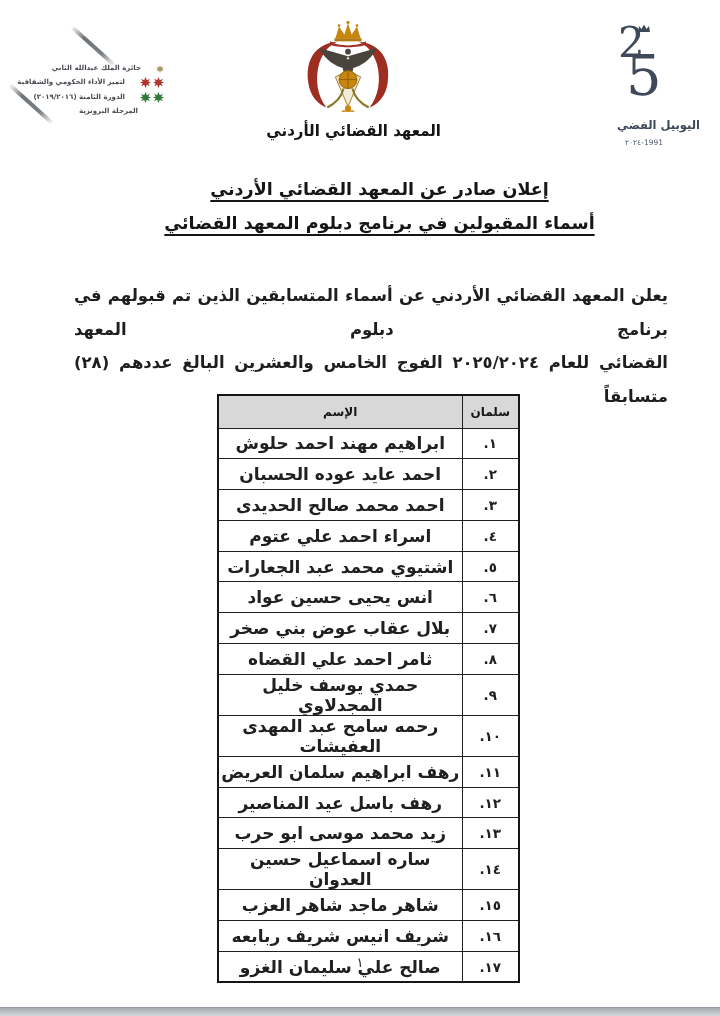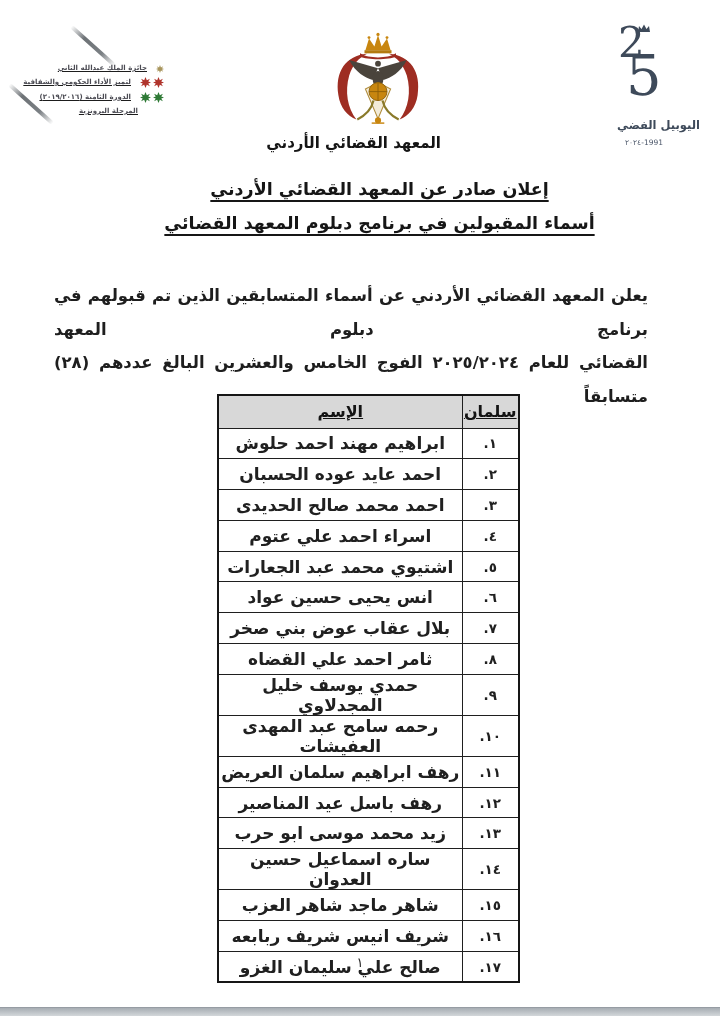--- a/index.html
+++ b/index.html
@@ -12,59 +12,59 @@
   }
 
   
   .award { position:absolute; left:12px; top:30px; width:190px; height:140px; }
   .swoosh { position:absolute; height:4px; border-radius:2px;
     background:linear-gradient(90deg, rgba(109,114,118,0), #6d7276 30%, #7b8084 70%, rgba(109,114,118,0));
     transform:rotate(42deg); }
   .swoosh.top { left:52px; top:14px; width:58px; }
   .swoosh.bottom { left:-10px; top:72px; width:58px; }
   .award-rows { position:absolute; right:38px; top:34px; width:122px; direction:rtl; }
-  .award-row { display:flex; align-items:center; gap:9px; margin-bottom:4px;text-decoration:underline; }
+  .award-row { display:flex; align-items:center; gap:15px; margin-bottom:4px; }
   .award-row .stars { display:flex; gap:2px; flex:0 0 auto; }
   .award-text { font-size:7px; font-weight:bold; color:#4a4a52; white-space:nowrap; line-height:9px; }
   .award-row.r4 { padding-right:26px; }
 
-  .emblem { position:absolute; left:285px; top:32px; width:156px; text-align:right; }
+  .emblem { position:absolute; left:285px; top:20px; width:156px; text-align:left; }
   .emblem-caption { margin-top:4px; font-size:15px; font-weight:bold; color:#151515;
     direction:rtl; white-space:nowrap; transform:scaleY(1.05); letter-spacing:-0.5px; }
 
   .jubilee { position:absolute; left:588px; top:18px; width:112px; height:140px; color:#3e4a5a; }
   .jub-crown { position:absolute; left:49px; top:0; }
   .jub-2 { position:absolute; left:30px; top:4px; font-family:"DejaVu Serif", serif;
     font-size:42px; line-height:42px; }
   .jub-5 { position:absolute; left:38px; top:30px; font-family:"DejaVu Serif", serif;
     font-size:56px; line-height:56px; }
   .jub-label { position:absolute; left:0; top:100px; width:100%; text-align:right;
     font-size:11.5px; font-weight:bold; direction:rtl; }
   .jub-years { position:absolute; left:0; top:120px; width:100%; text-align:center;
     font-size:7.5px; letter-spacing:1px; direction:rtl; color:#4a5568; }
 
   
   .title-block { position:absolute; left:0; top:172px; width:720px; text-align:center; direction:rtl; }
   .title-line { font-size:17.5px; font-weight:bold; line-height:34px; color:#161616;
     text-decoration:underline; text-decoration-thickness:1.5px; text-underline-offset:5px;margin-left:39px; }
 
   
-  .intro { position:absolute; right:72px; top:279px; width:594px; direction:rtl; }
+  .intro { position:absolute; right:52px; top:279px; width:594px; direction:rtl; }
   .intro-line { font-size:16.5px; font-weight:bold; color:#1e1e1e; line-height:33.5px;
     text-align:justify; text-align-last:justify; white-space:normal; }
   .intro-line.last { text-align-last:right; }
 
   
   .roster { position:absolute; left:217px; top:394px; }
   table { border-collapse:collapse; table-layout:fixed; width:301px; direction:rtl;
     border:2.5px solid #161616; }
   col.c-no { width:57px; }
   col.c-name { width:244px; }
   th, td { border:1.5px solid #1f1f1f; text-align:center; vertical-align:middle; padding:0; }
-  thead th { background:#d8d8d8; height:33px; font-size:16px; font-weight:bold; color:#141414;text-decoration:underline; }
+  thead th { background:#d8d8d8; height:33px; font-size:12px; font-weight:bold; color:#141414; }
   tbody td { height:30.8px; font-size:17px; font-weight:bold; color:#202020; }
   tbody td.no-cell { font-size:13.5px; }
 
   .page-number { position:absolute; left:0; top:955px; width:720px; text-align:center;
     font-size:13px; color:#2a2a2a; }
 
   .bottom-edge { position:absolute; left:0; bottom:0; width:720px; height:9px;
     background:linear-gradient(180deg,#a7adb3,#d3d7da); border-top:1px solid #969ca3; }
 </style>
 </head>

